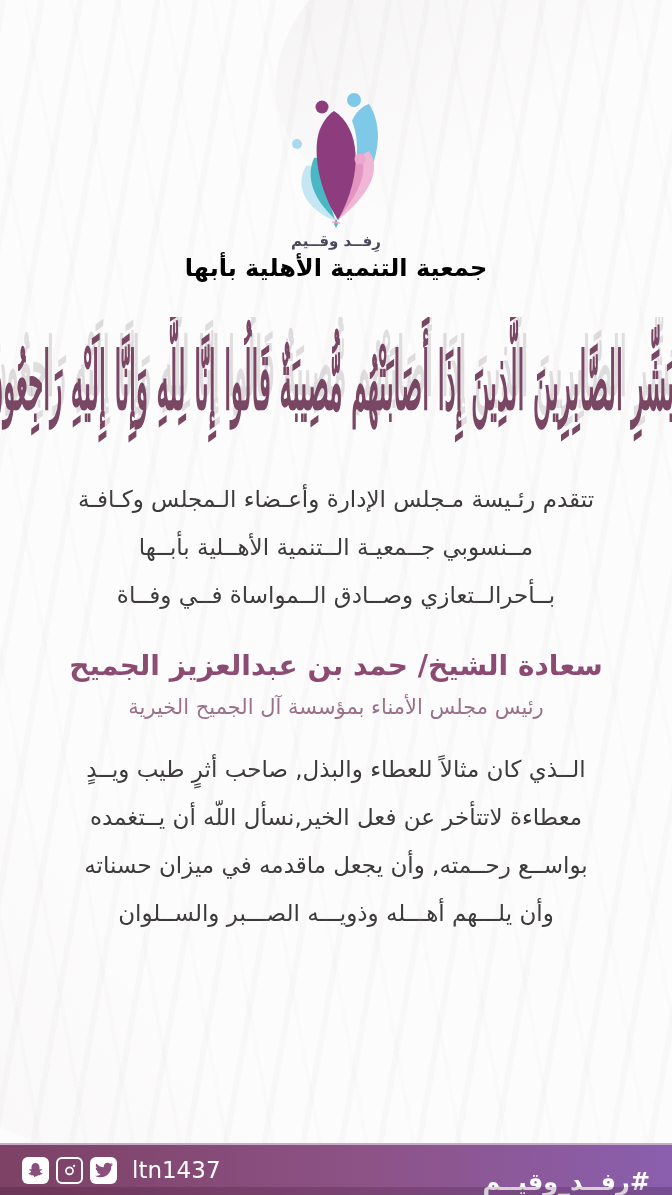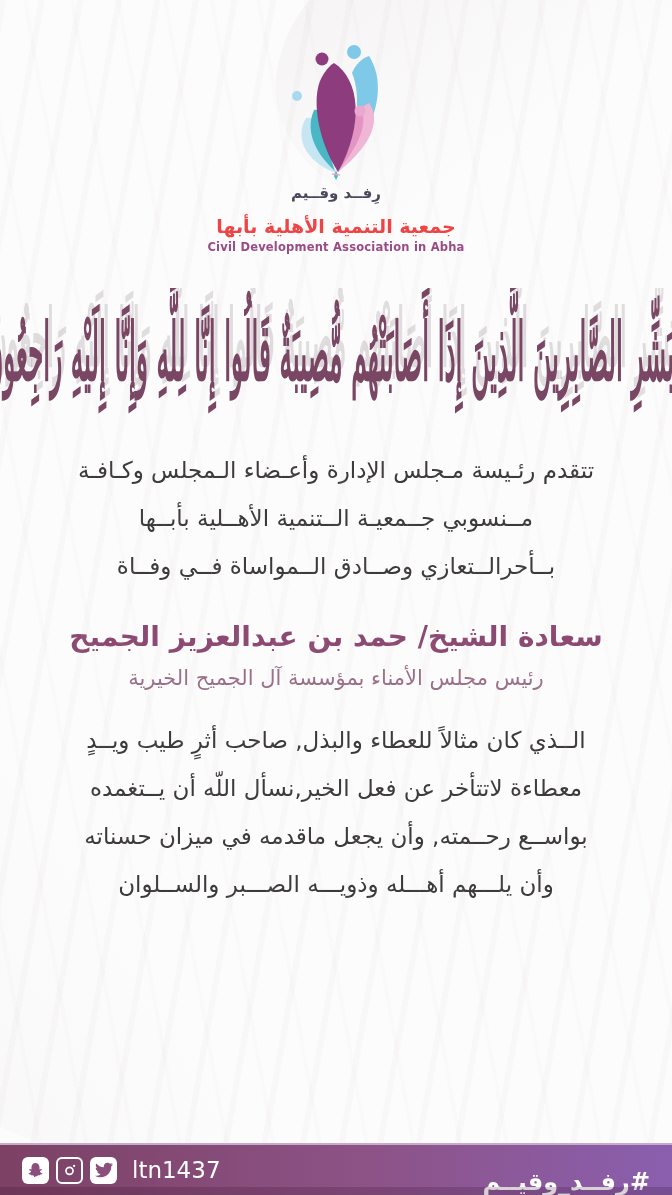--- a/index.html
+++ b/index.html
@@ -28,31 +28,31 @@
   }
   .corner-shade-bl{
     position:absolute;bottom:40px;left:-200px;width:620px;height:420px;
     background:linear-gradient(40deg, rgba(170,160,170,0.07), rgba(255,255,255,0) 55%);
     border-radius:50%;
     transform:rotate(18deg);
     pointer-events:none;
   }
 
   
-  .logo-block{position:relative;text-align:center;padding-top:44px;}
+  .logo-block{position:relative;text-align:center;padding-top:92px;}
   .logo-mark{width:126px;height:136px;display:inline-block;}
   .logo-tagline{
     direction:rtl;
     font-size:15px;font-weight:bold;color:#4a495c;
     margin-top:0px;line-height:1.2;
   }
   .logo-name-ar{
     direction:rtl;
-    font-size:19px;font-weight:bold;color:#ef4444;
-    margin-top:13px;line-height:1.25;
+    font-size:24px;font-weight:bold;color:#000000;
+    margin-top:3px;line-height:1.25;
   }
   .logo-name-en{
     font-size:11.5px;font-weight:600;color:#9a4a85;
     margin-top:1px;letter-spacing:0.2px;
   }
 
   
   .calligraphy-band{
     margin-top:34px;height:128px;
     display:flex;align-items:center;justify-content:center;
@@ -142,21 +142,20 @@
       <circle cx="46" cy="15" r="6.5" fill="#8d3c7e"></circle>
       <circle cx="78" cy="8" r="7" fill="#7ec9e8"></circle>
       <circle cx="21" cy="52" r="5" fill="#a9d9f0"></circle>
       <circle cx="84" cy="67" r="5.5" fill="#eba8cf"></circle>
 
       <path d="M60 126 L62 132 L60 136 L58 132 Z" fill="#49b8c4"></path>
       <path d="M56 130 L64 131" stroke-width="1.5" fill="none" stroke="#eba8cf"></path>
     </svg>
     <div class="logo-tagline">رِفــد وقــيم</div>
     <div class="logo-name-ar">جمعية التنمية الأهلية بأبها</div>
-    <div class="logo-name-en">Civil Development Association in Abha</div>
   </div>
 
   <div class="calligraphy-band">
     <span class="calligraphy-text">وَبَشِّرِ الصَّابِرِينَ الَّذِينَ إِذَا أَصَابَتْهُم مُّصِيبَةٌ قَالُوا إِنَّا لِلَّهِ وَإِنَّا إِلَيْهِ رَاجِعُونَ</span>
   </div>
 
   <div class="intro-par">
     <div class="ar-line">تتقدم رئـيسة مـجلس الإدارة وأعـضاء الـمجلس وكـافـة</div>
     <div class="ar-line">مــنسوبي جــمعيـة الــتنمية الأهــلية بأبــها</div>
     <div class="ar-line">بــأحرالــتعازي وصــادق الــمواساة فــي وفــاة</div>

